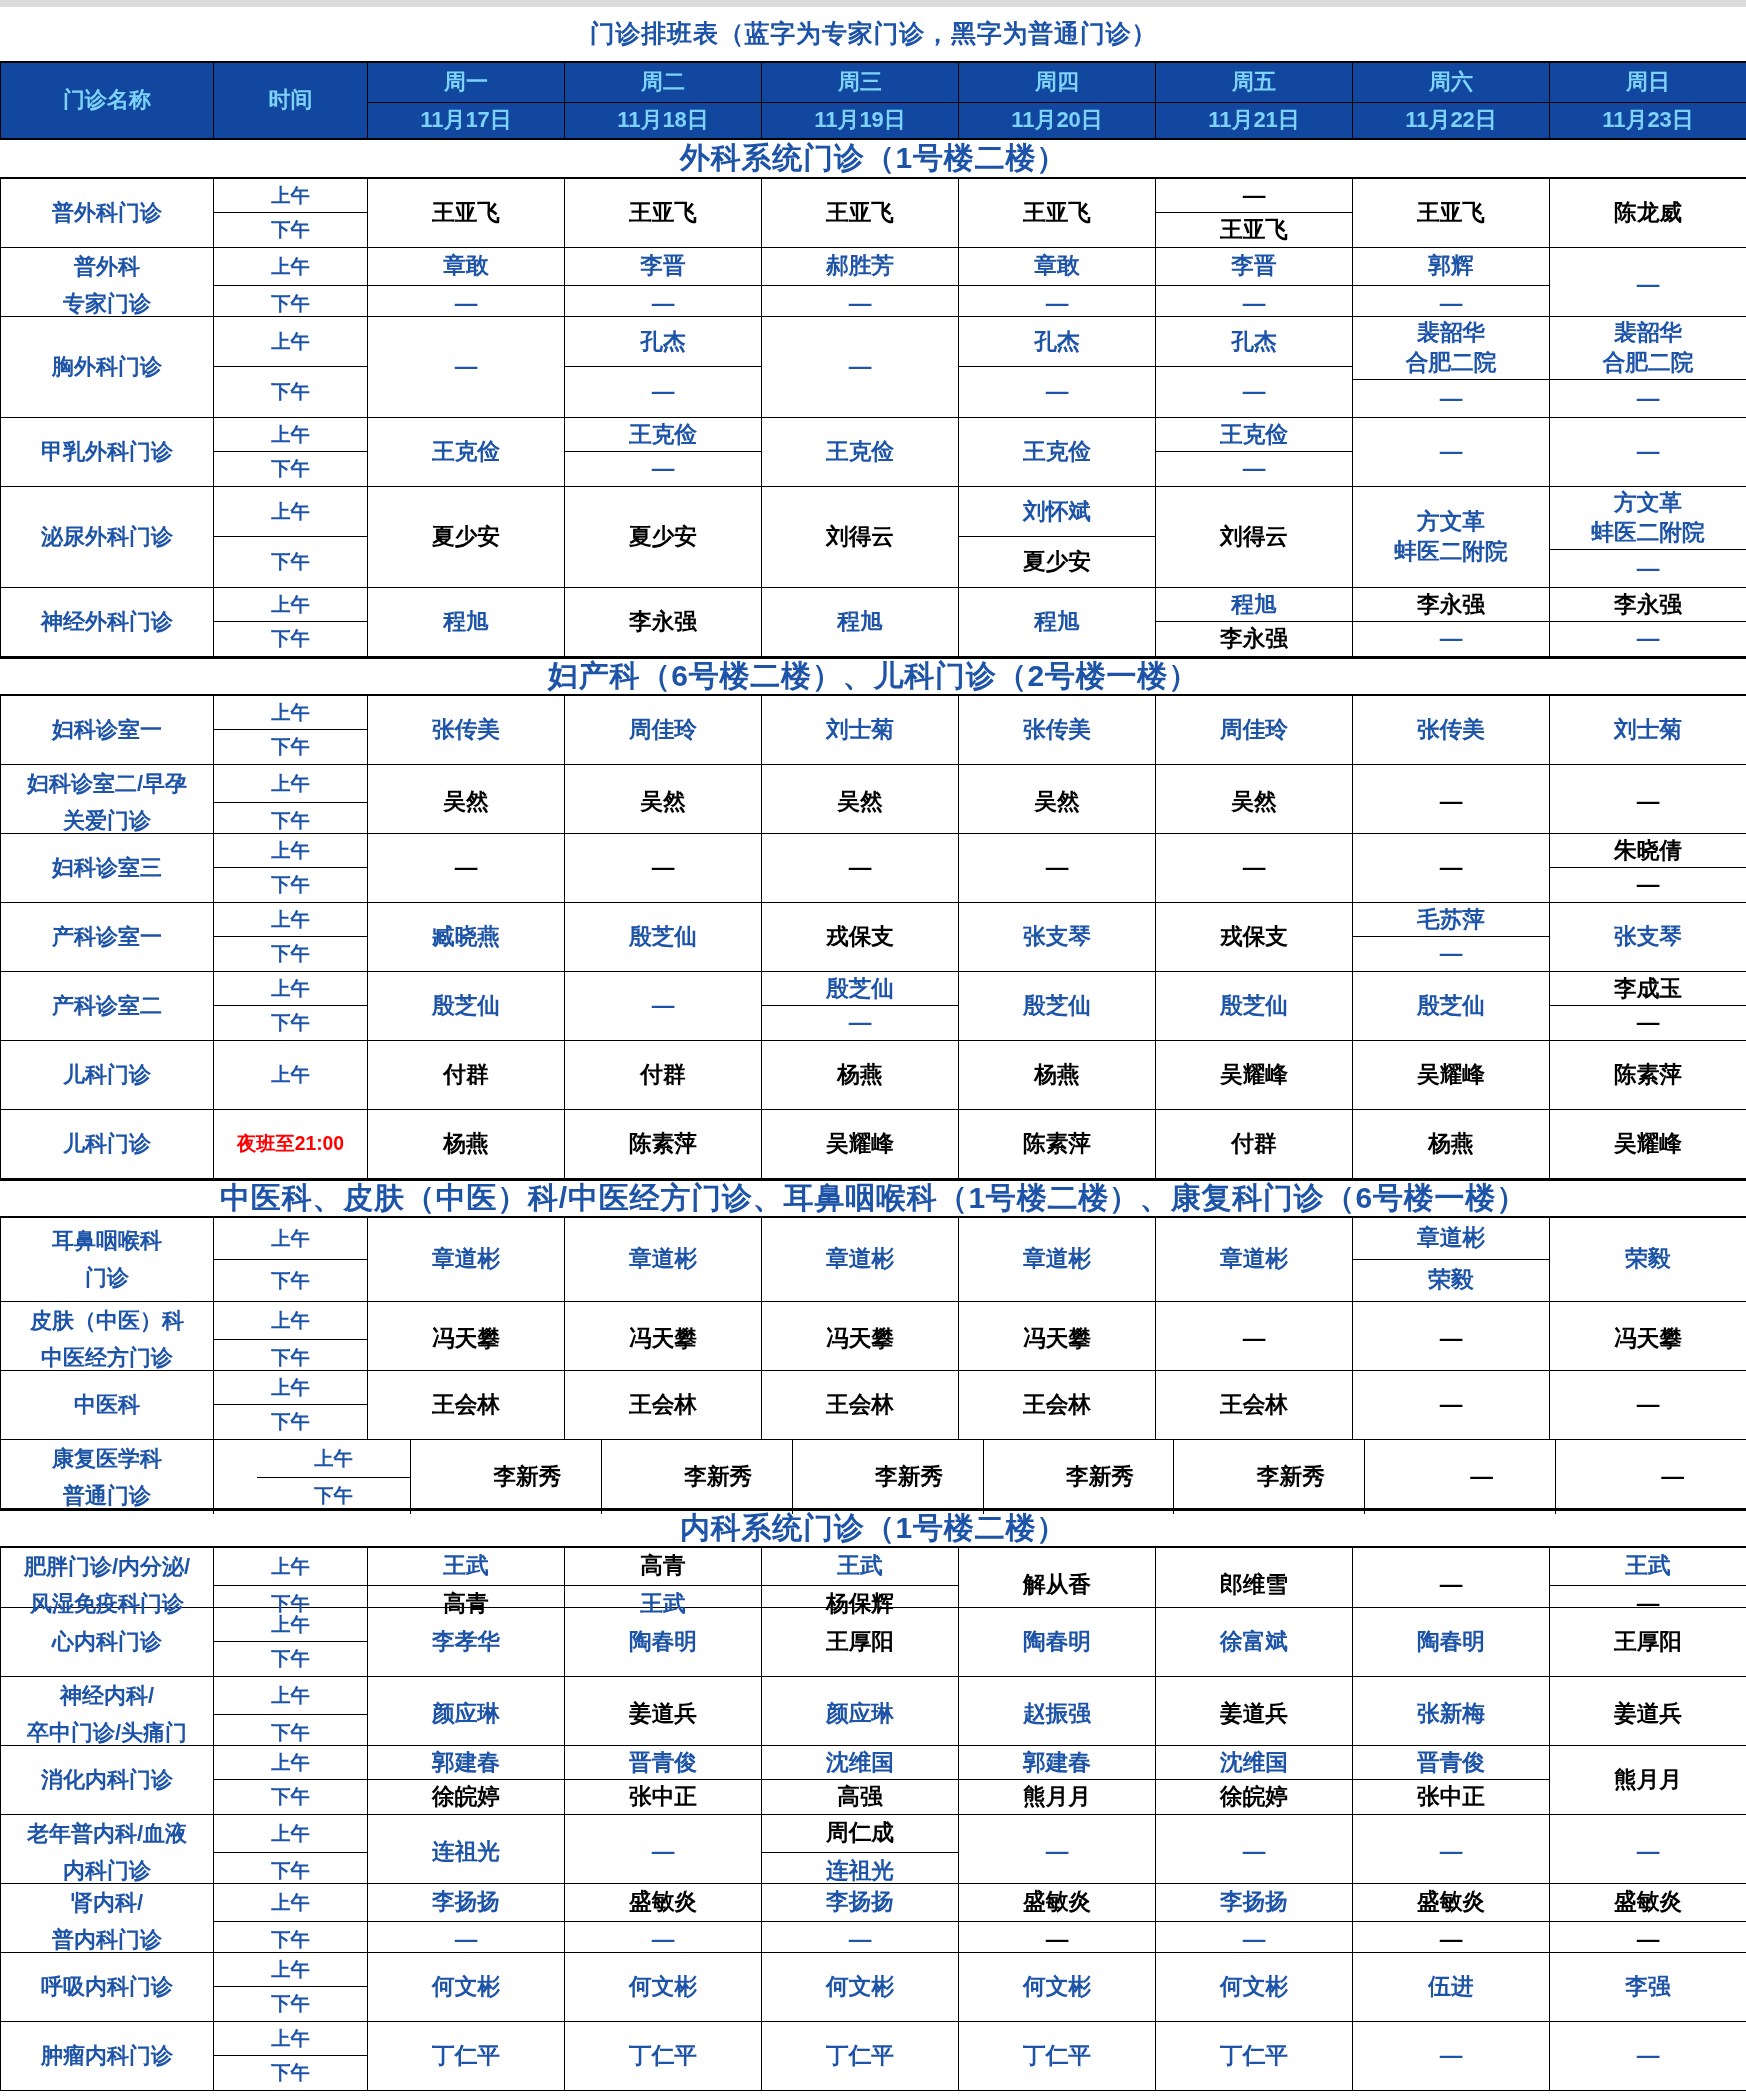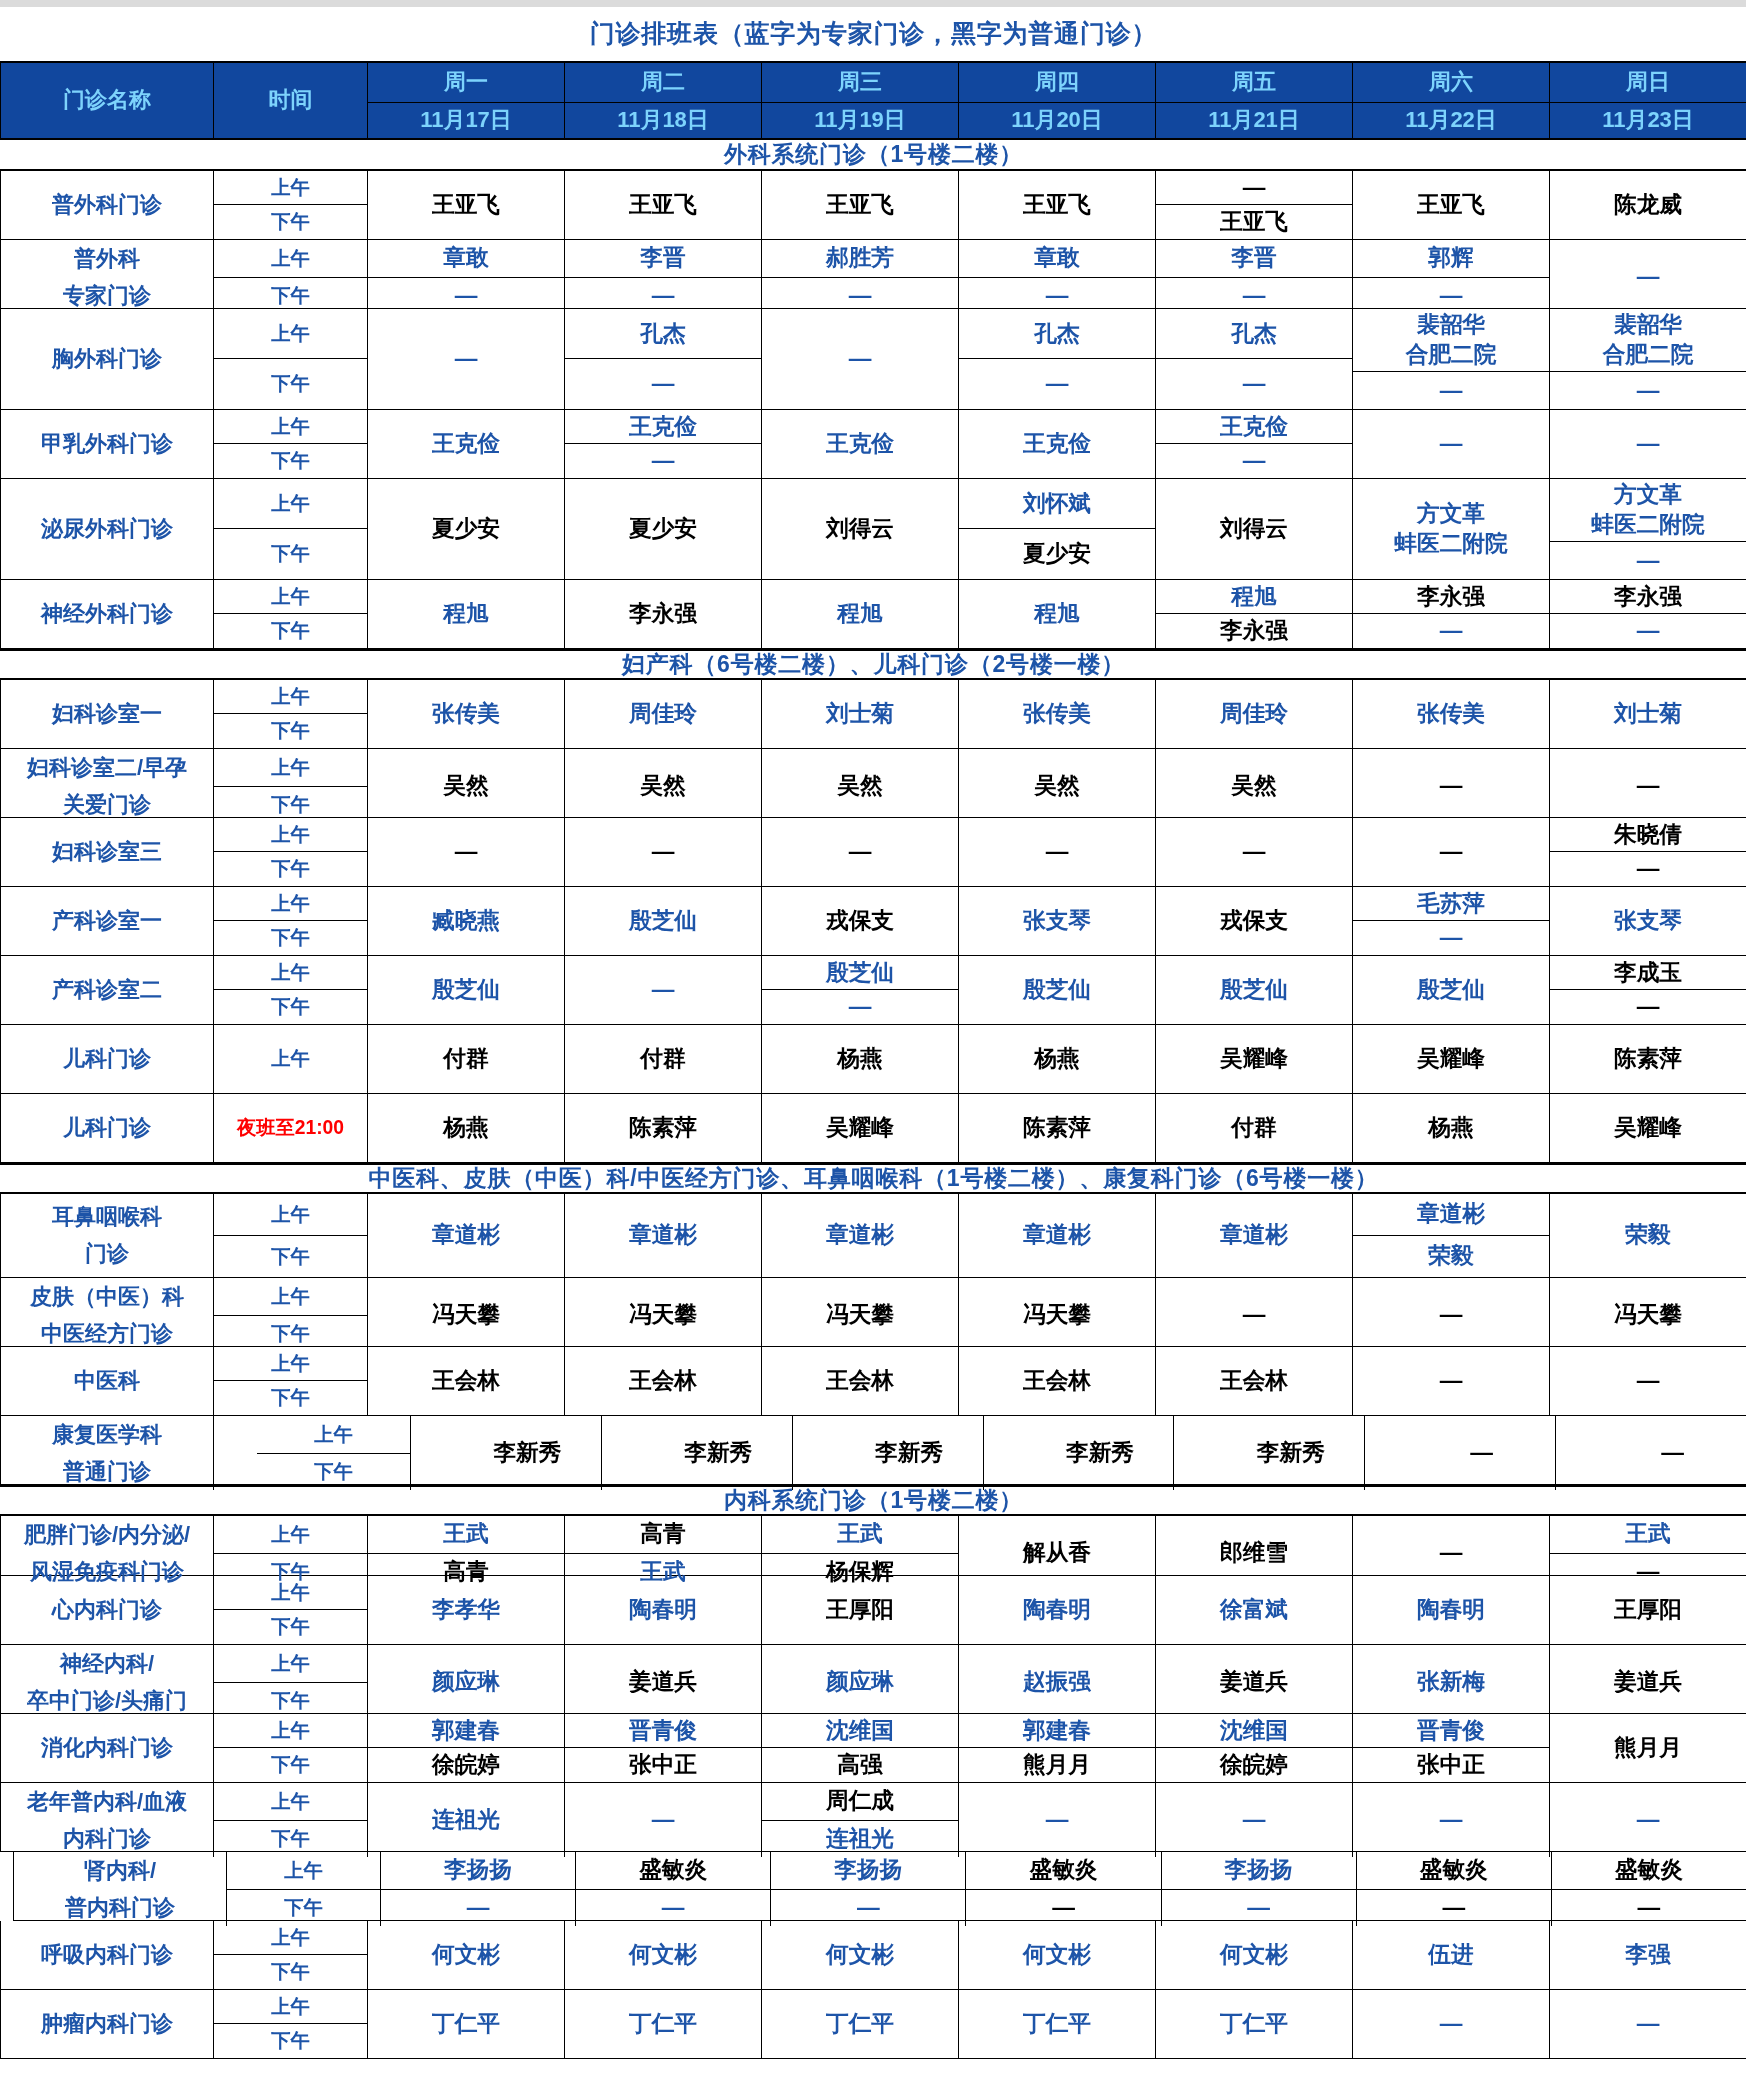--- a/index.html
+++ b/index.html
@@ -14,21 +14,21 @@
   *{box-sizing:border-box;margin:0;padding:0}
   html,body{width:1747px;background:#fff}
   body{height:2848px;overflow:hidden;font-family:"Liberation Sans","DejaVu Sans",sans-serif;font-weight:700;color:#000}
   .topstrip{height:6.7px;background:#DBDBDB}
   .title{height:54px;display:flex;align-items:center;justify-content:center;color:var(--blue);font-size:25px;letter-spacing:0.8px}
   .hdr{display:grid;grid-template-columns:213px 154px repeat(7,1fr);grid-template-rows:40px 35px;
        background:var(--hdr-bg);color:#7dd3fc;border-top:var(--thick);border-bottom:var(--thick);border-left:var(--thin);font-size:22px}
   .hcell{border-right:var(--thin);display:flex;align-items:center;justify-content:center}
   .span2{grid-row:1/3}
   .wk{border-bottom:var(--split)}
-  .band{height:31px;display:flex;align-items:center;justify-content:center;color:var(--blue);font-size:23px;border-bottom:var(--thick);letter-spacing:0.8px}
+  .band{height:39px;display:flex;align-items:center;justify-content:center;color:var(--blue);font-size:30px;border-bottom:var(--thick);letter-spacing:0.8px}
   .band.mid{border-top:var(--thick)}
   .crow{display:grid;grid-template-columns:213px 154px repeat(7,1fr);border-bottom:var(--rowline);border-left:var(--thin);font-size:22.7px}
   .cell{border-right:var(--thin);display:flex;flex-direction:column;align-items:stretch;justify-content:center;text-align:center;white-space:pre-line;line-height:1.3}
   .cell .one{display:flex;align-items:center;justify-content:center;white-space:pre-line}
   .cell.name{font-size:22px;line-height:1.7;justify-content:center;display:flex}
   .cell.time{font-size:19.3px}
   .half{flex:1;display:flex;align-items:center;justify-content:center;white-space:pre-line}
   .half.pm{border-top:var(--split)}
   .half.grow{flex:1.7}
   .ink-b{color:var(--blue)}
@@ -313,21 +313,21 @@
 内科门诊</div>
       <div class="cell time"><div class="half am ink-b">上午</div><div class="half pm ink-b">下午</div></div>
       <div class="cell day"><div class="one ink-b" style="flex: 1 1 0%;">连祖光</div></div>
       <div class="cell day"><div class="one ink-b" style="flex: 1 1 0%;">—</div></div>
       <div class="cell day"><div class="half am ink-k">周仁成</div><div class="half pm ink-b">连祖光</div></div>
       <div class="cell day"><div class="one ink-b" style="flex: 1 1 0%;">—</div></div>
       <div class="cell day"><div class="one ink-b" style="flex: 1 1 0%;">—</div></div>
       <div class="cell day"><div class="one ink-b" style="flex: 1 1 0%;">—</div></div>
       <div class="cell day"><div class="one ink-b" style="flex: 1 1 0%;">—</div></div>
     </div>
-    <div class="crow" style="height: 69px; margin-left: 13px;">
+    <div class="crow" style="height: 69px;">
       <div class="cell name ink-b">肾内科/
 普内科门诊</div>
       <div class="cell time"><div class="half am ink-b">上午</div><div class="half pm ink-b">下午</div></div>
       <div class="cell day"><div class="half am ink-b">李扬扬</div><div class="half pm ink-b">—</div></div>
       <div class="cell day"><div class="half am ink-k">盛敏炎</div><div class="half pm ink-b">—</div></div>
       <div class="cell day"><div class="half am ink-b">李扬扬</div><div class="half pm ink-b">—</div></div>
       <div class="cell day"><div class="half am ink-k">盛敏炎</div><div class="half pm ink-k">—</div></div>
       <div class="cell day"><div class="half am ink-b">李扬扬</div><div class="half pm ink-b">—</div></div>
       <div class="cell day"><div class="half am ink-k">盛敏炎</div><div class="half pm ink-k">—</div></div>
       <div class="cell day"><div class="half am ink-k">盛敏炎</div><div class="half pm ink-k">—</div></div>

